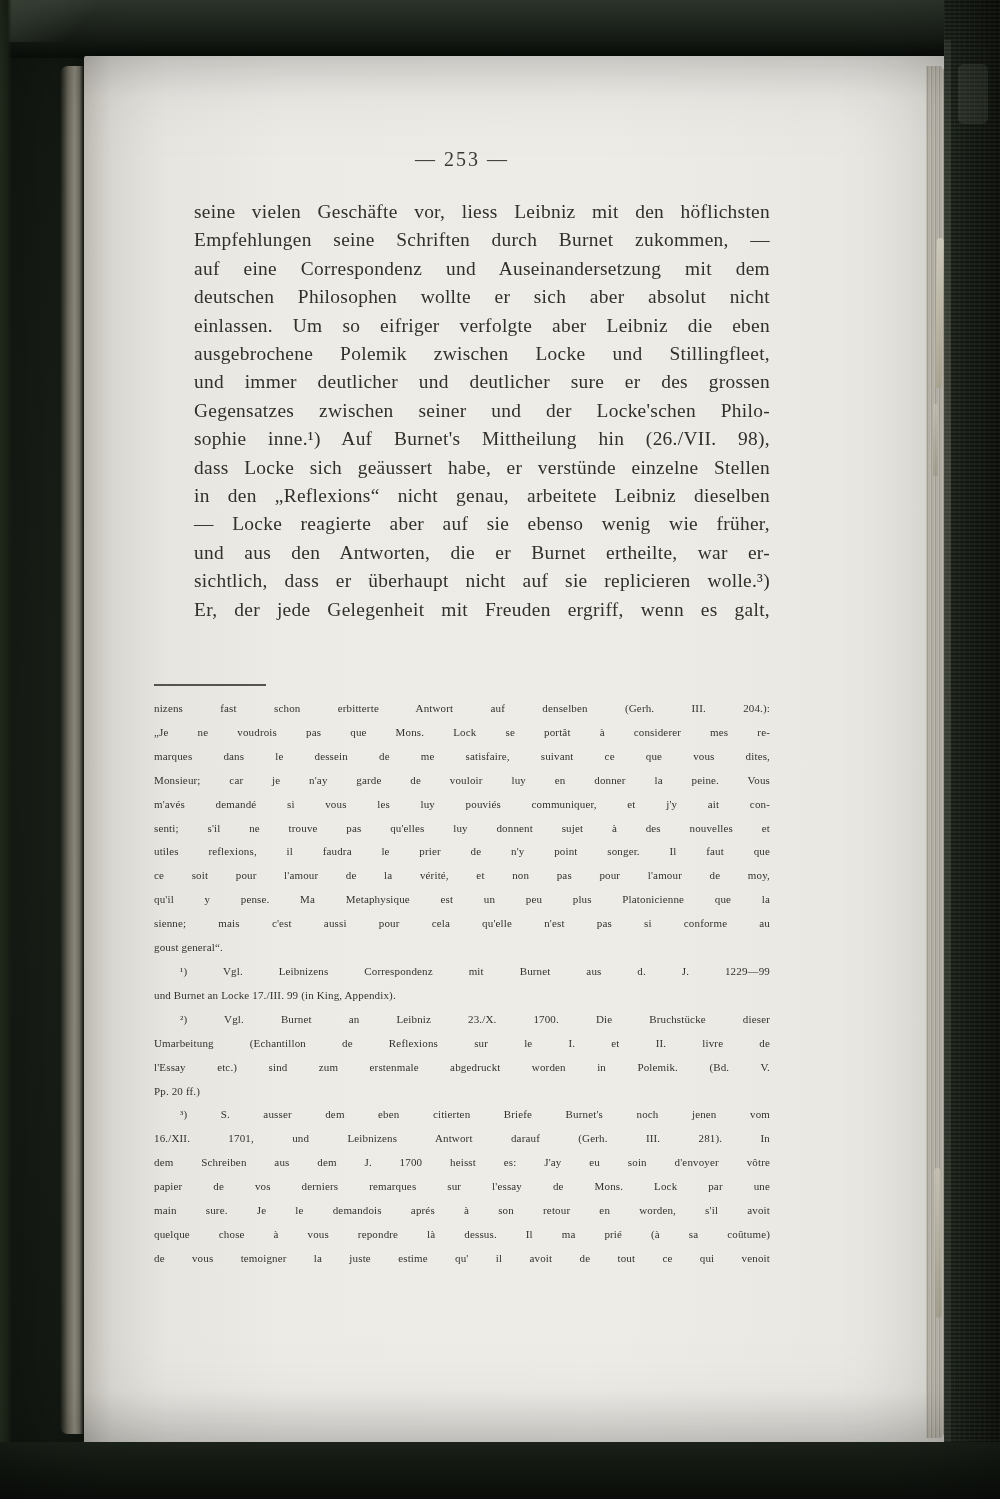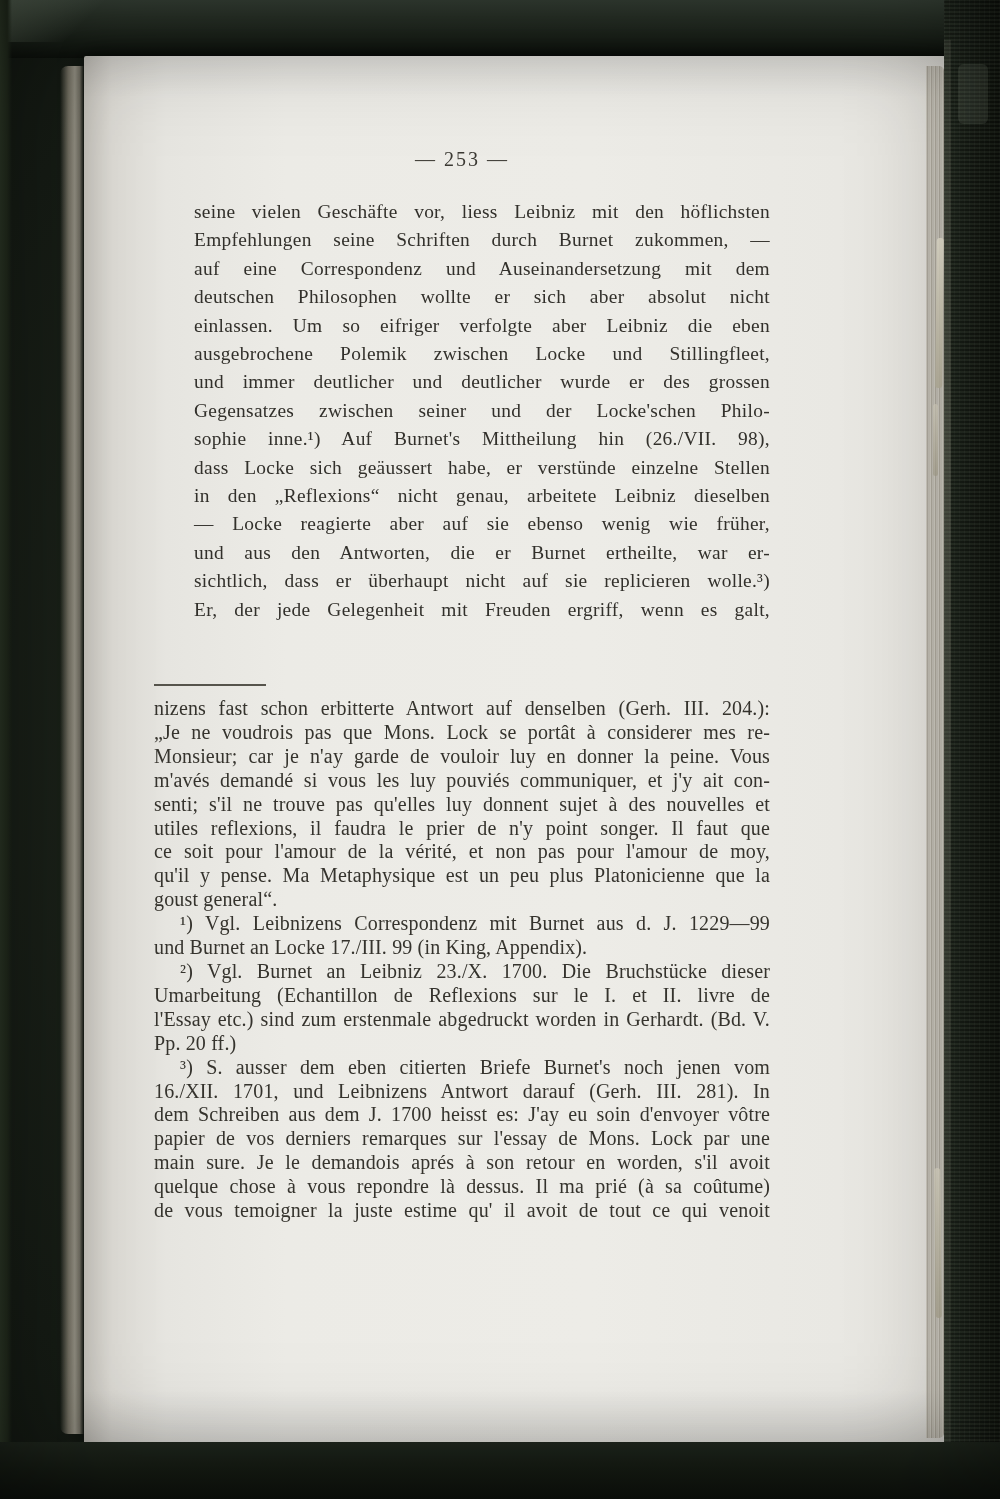--- a/index.html
+++ b/index.html
@@ -66,21 +66,21 @@
     text-align:center; font-size:20px; letter-spacing:2px; color:#3b3933;
   }
   .main-text { position:absolute; top:142px; left:70px; width:616px; }
   .main-line { font-size:19.4px; line-height:28.4px; letter-spacing:.3px;
     color:#32302b; text-align:justify; text-align-last:justify;margin-left:40px;
   }
   .fn-rule { position:absolute; top:628px; left:70px; width:112px; height:0;
     border-top:2px solid #56544c;
   }
   .footnotes-text { position:absolute; top:641px; left:70px; width:616px; }
-  .fn-line { font-size:20px; line-height:23.9px; letter-spacing:.15px;
+  .fn-line { font-size:11px; line-height:23.9px; letter-spacing:.15px;
     color:#35332d; text-align:justify; text-align-last:justify;
   }
   .fn-line.noj { text-align-last:left; }
   .fn-line.ind { text-indent:26px; }
 </style>
 </head>
 <body>
 
 <div class="scene">
   <div class="frame-top"></div>
@@ -90,46 +90,48 @@
 
   <div class="page">
     <div class="page-number">—  253  —</div>
     <div class="main-text">
         <div class="main-line">seine vielen Geschäfte vor, liess Leibniz mit den höflichsten</div>
         <div class="main-line">Empfehlungen seine Schriften durch Burnet zukommen, —</div>
         <div class="main-line">auf eine Correspondenz und Auseinandersetzung mit dem</div>
         <div class="main-line">deutschen Philosophen wollte er sich aber absolut nicht</div>
         <div class="main-line">einlassen. Um so eifriger verfolgte aber Leibniz die eben</div>
         <div class="main-line">ausgebrochene Polemik zwischen Locke und Stillingfleet,</div>
-        <div class="main-line">und immer deutlicher und deutlicher wurde er des grossen</div>
+        <div class="main-line">und immer deutlicher und deutlicher sure er des grossen</div>
         <div class="main-line">Gegensatzes zwischen seiner und der Locke'schen Philo-</div>
         <div class="main-line">sophie inne.¹) Auf Burnet's Mittheilung hin (26./VII. 98),</div>
         <div class="main-line">dass Locke sich geäussert habe, er verstünde einzelne Stellen</div>
         <div class="main-line">in den „Reflexions“ nicht genau, arbeitete Leibniz dieselben</div>
         <div class="main-line">— Locke reagierte aber auf sie ebenso wenig wie früher,</div>
         <div class="main-line">und aus den Antworten, die er Burnet ertheilte, war er-</div>
         <div class="main-line">sichtlich, dass er überhaupt nicht auf sie replicieren wolle.³)</div>
         <div class="main-line">Er, der jede Gelegenheit mit Freuden ergriff, wenn es galt,</div>
       </div>
     <div class="fn-rule"></div>
     <div class="footnotes-text">
         <div class="fn-line">nizens fast schon erbitterte Antwort auf denselben (Gerh. III. 204.):</div>
         <div class="fn-line">„Je ne voudrois pas que Mons. Lock se portât à considerer mes re-</div>
+        <div class="fn-line">marques dans le dessein de me satisfaire, suivant ce que vous dites,</div>
         <div class="fn-line">Monsieur; car je n'ay garde de vouloir luy en donner la peine. Vous</div>
         <div class="fn-line">m'avés demandé si vous les luy pouviés communiquer, et j'y ait con-</div>
         <div class="fn-line">senti; s'il ne trouve pas qu'elles luy donnent sujet à des nouvelles et</div>
         <div class="fn-line">utiles reflexions, il faudra le prier de n'y point songer. Il faut que</div>
         <div class="fn-line">ce soit pour l'amour de la vérité, et non pas pour l'amour de moy,</div>
         <div class="fn-line">qu'il y pense. Ma Metaphysique est un peu plus Platonicienne que la</div>
+        <div class="fn-line">sienne; mais c'est aussi pour cela qu'elle n'est pas si conforme au</div>
         <div class="fn-line noj">goust general“.</div>
         <div class="fn-line ind">¹) Vgl. Leibnizens Correspondenz mit Burnet aus d. J. 1229—99</div>
         <div class="fn-line noj">und Burnet an Locke 17./III. 99 (in King, Appendix).</div>
         <div class="fn-line ind">²) Vgl. Burnet an Leibniz 23./X. 1700. Die Bruchstücke dieser</div>
         <div class="fn-line">Umarbeitung (Echantillon de Reflexions sur le I. et II. livre de</div>
-        <div class="fn-line">l'Essay etc.) sind zum erstenmale abgedruckt worden in Gerhardt. (Bd. V.</div>
+        <div class="fn-line">l'Essay etc.) sind zum erstenmale abgedruckt worden in Polemik. (Bd. V.</div>
         <div class="fn-line noj">Pp. 20 ff.)</div>
         <div class="fn-line ind">³) S. ausser dem eben citierten Briefe Burnet's noch jenen vom</div>
         <div class="fn-line">16./XII. 1701, und Leibnizens Antwort darauf (Gerh. III. 281). In</div>
         <div class="fn-line">dem Schreiben aus dem J. 1700 heisst es: J'ay eu soin d'envoyer vôtre</div>
         <div class="fn-line">papier de vos derniers remarques sur l'essay de Mons. Lock par une</div>
         <div class="fn-line">main sure. Je le demandois aprés à son retour en worden, s'il avoit</div>
         <div class="fn-line">quelque chose à vous repondre là dessus. Il ma prié (à sa coûtume)</div>
         <div class="fn-line">de vous temoigner la juste estime qu' il avoit de tout ce qui venoit</div>
       </div>
   </div>

